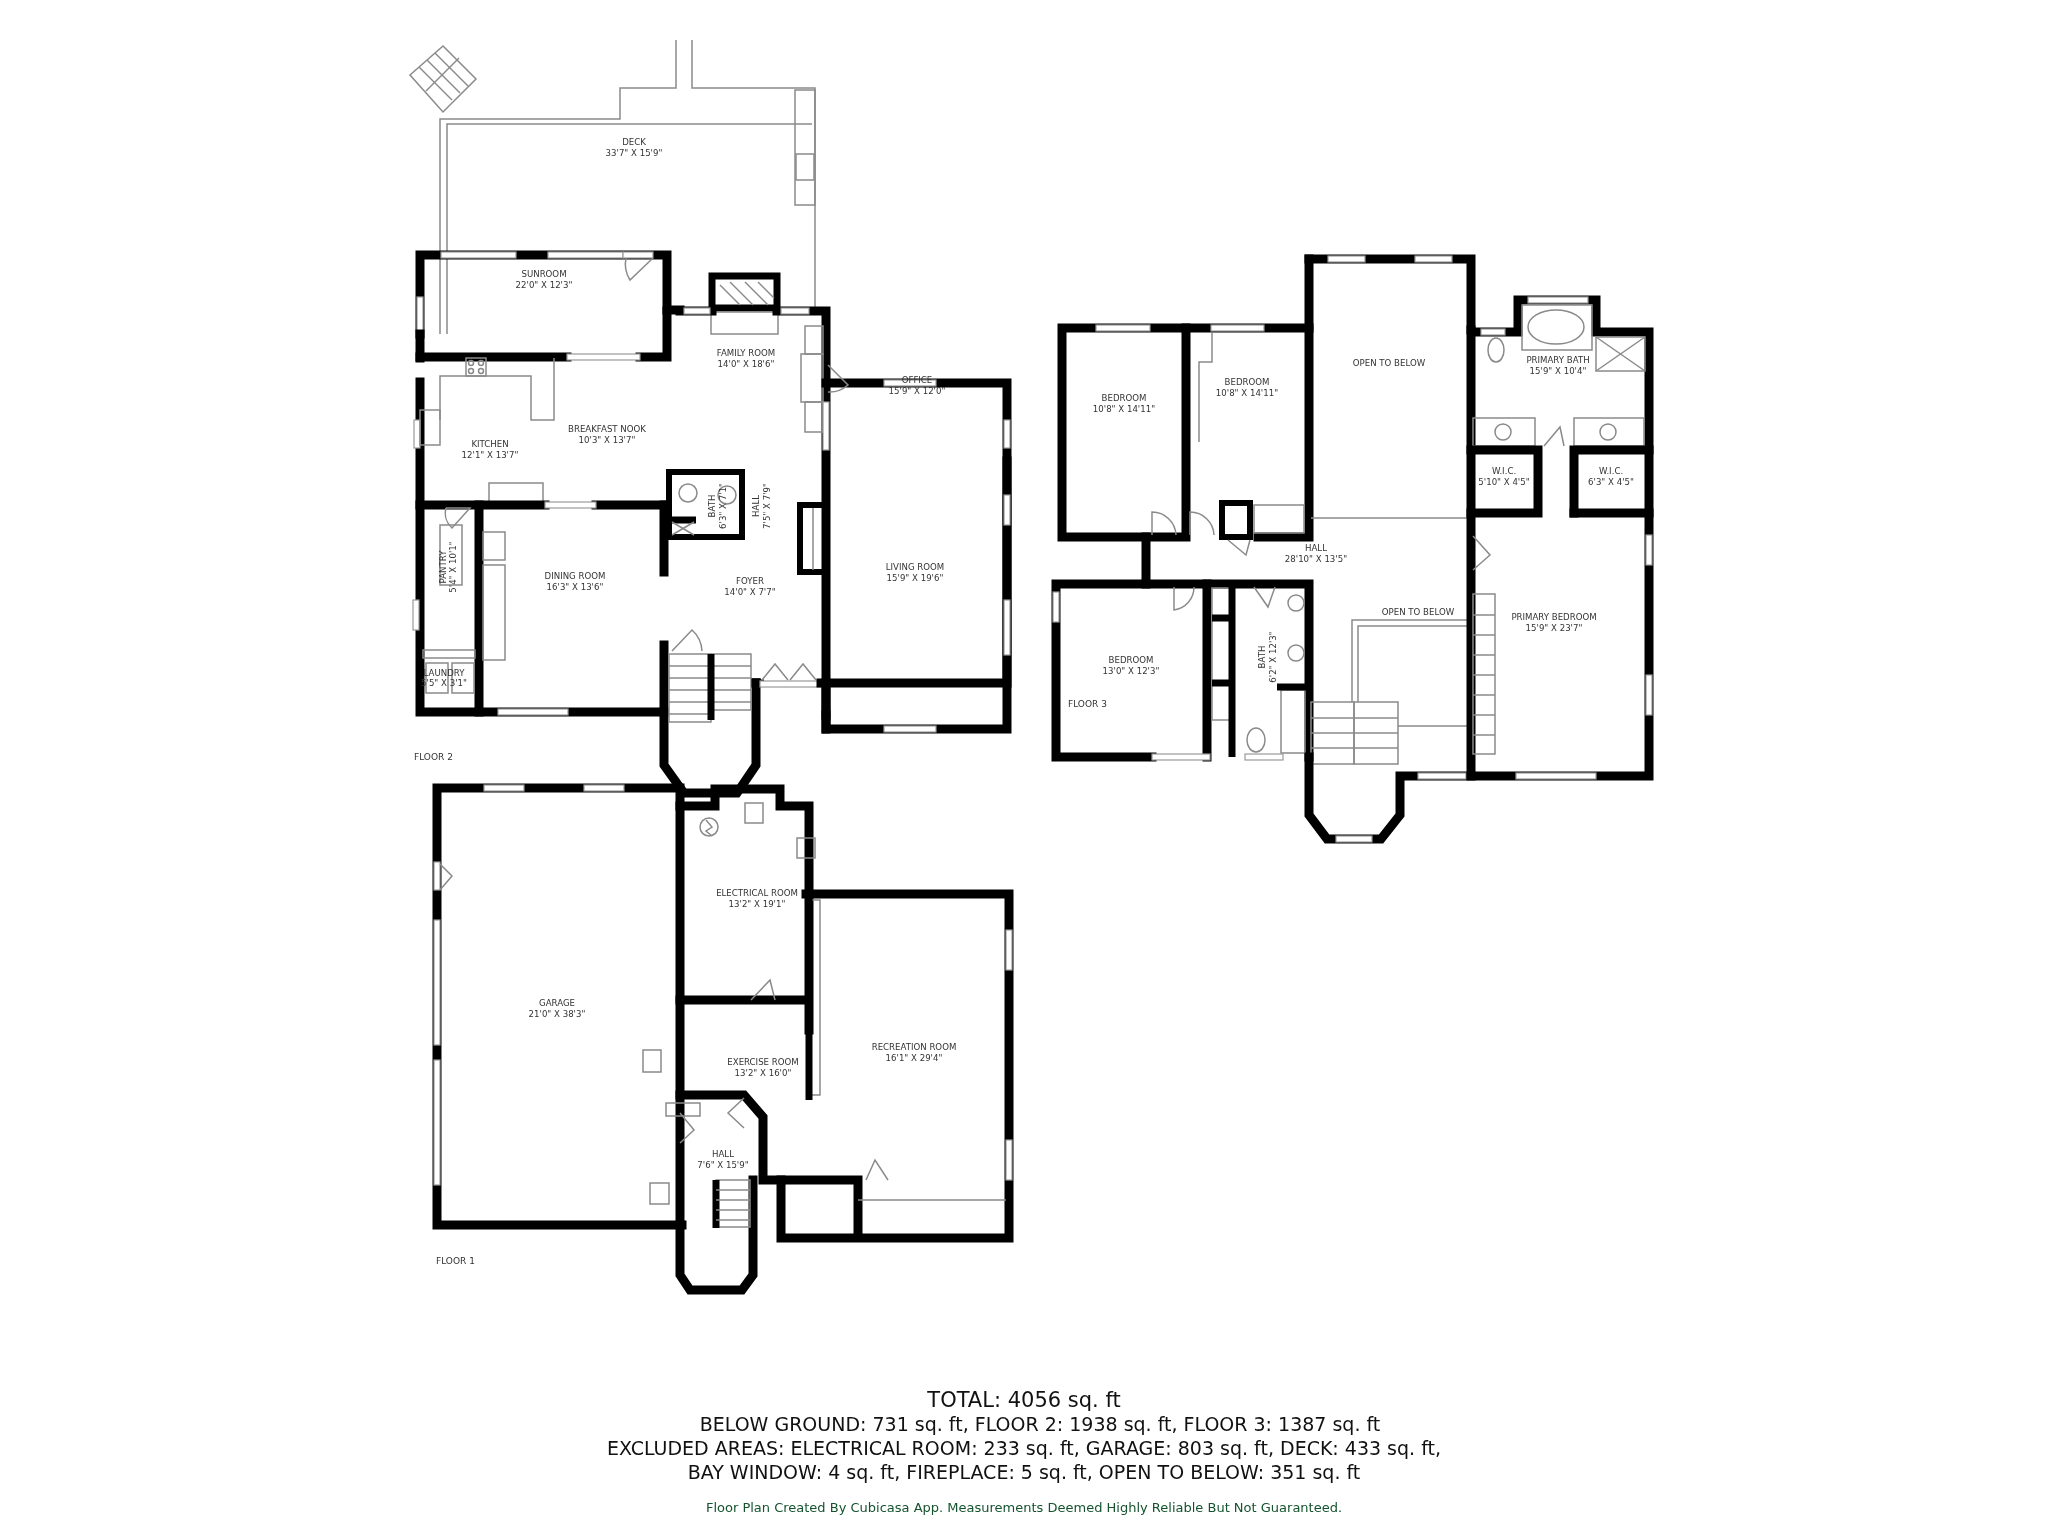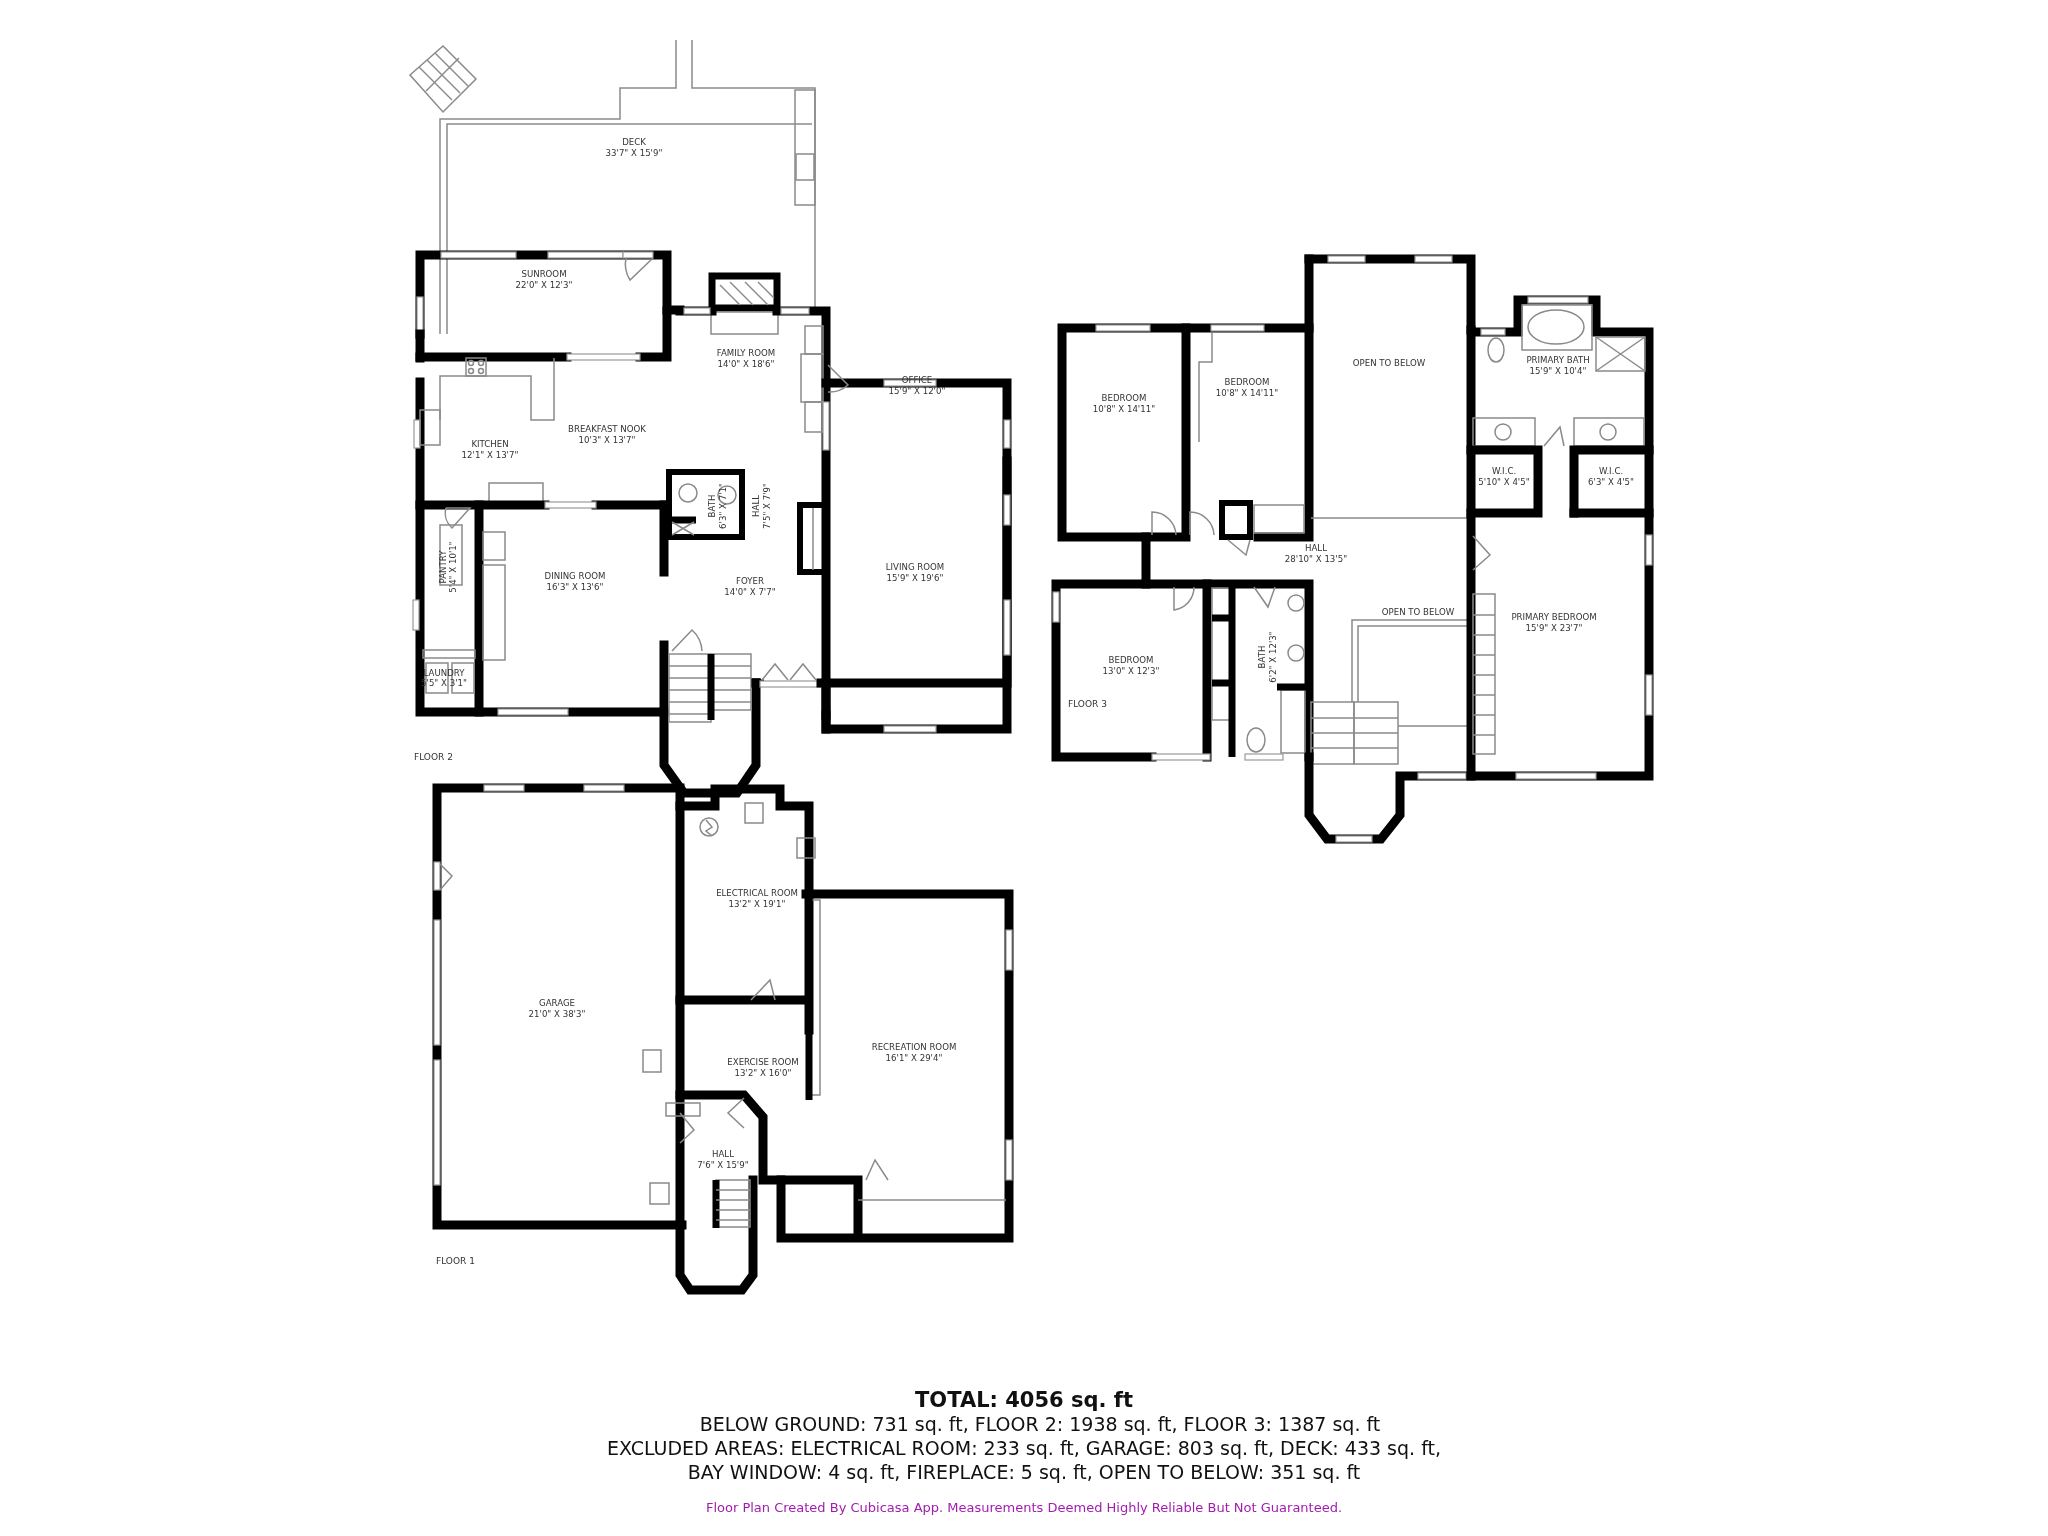--- a/index.html
+++ b/index.html
@@ -5,24 +5,24 @@
   html, body { margin:0; padding:0; background:#ffffff; }
   body { width:2048px; height:1536px; position:relative; overflow:hidden; font-family:"DejaVu Sans", sans-serif; color:#222; }
   svg#plan { position:absolute; left:0; top:0; }
   .w { fill:none; stroke:#000; stroke-width:9; stroke-linejoin:miter; stroke-linecap:square; }
   .iw { fill:none; stroke:#000; stroke-width:7; }
   .thin { fill:none; stroke:#8a8a8a; stroke-width:1.5; }
   .win { fill:#fff; stroke:#9a9a9a; stroke-width:1.2; }
   .lbl { font-family:"DejaVu Sans", sans-serif; font-size:8.6px; fill:#333; text-anchor:middle; }
   .flbl { font-family:"DejaVu Sans", sans-serif; font-size:9px; fill:#333; }
   .summary { position:absolute; left:0; width:2048px; text-align:center; font-family:"DejaVu Sans", sans-serif; color:#111; }
-  .sum-total { top:1388px; font-size:21px; font-weight:bold; }
+  .sum-total { top:1388px; font-size:21px; font-weight:normal; }
   .sum-line { font-size:19px; }
   .l1 { top:1413px;padding-left:16px; } .l2 { top:1437px;text-align:center; } .l3 { top:1461px; }
-  .footer { top:1500px; font-size:13px; color:#a21caf; }
+  .footer { top:1500px; font-size:13px; color:#14532d; }
 </style>
 </head>
 <body>
 
 <svg id="plan" width="2048" height="1536" viewBox="0 0 2048 1536">
 
   <g>
 
     <g>
       <polyline class="thin" points="440,334 440,119 477,119 620,119 620,88 676,88 676,40"></polyline>

